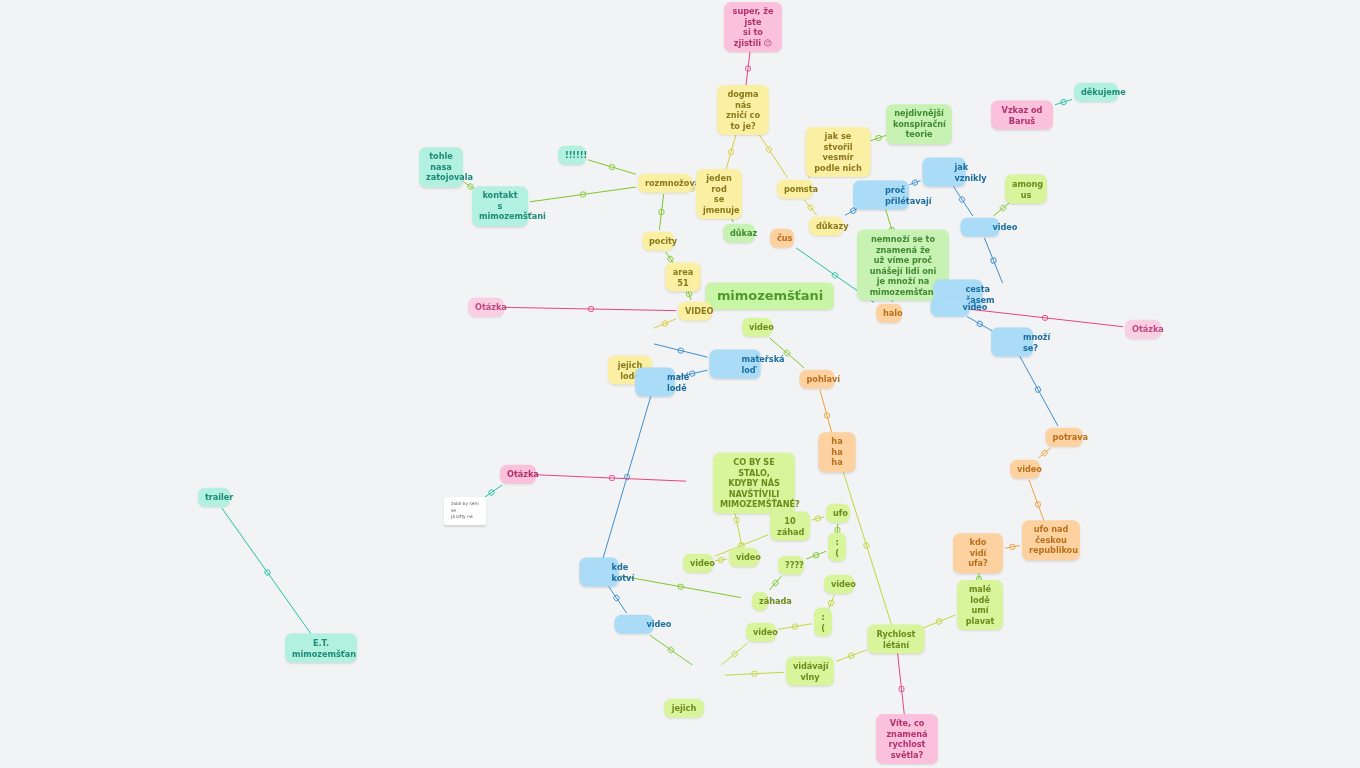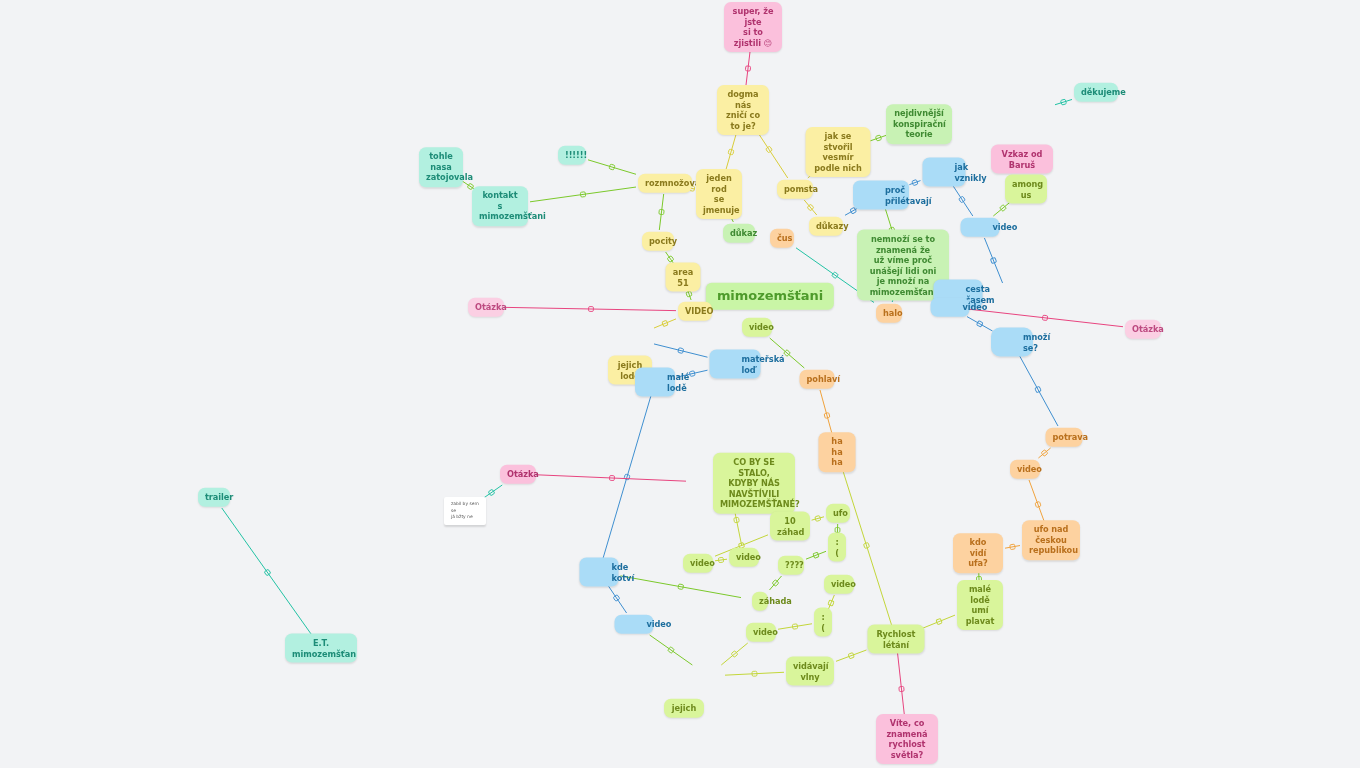--- a/index.html
+++ b/index.html
@@ -283,21 +283,21 @@
     </svg>
   <div id="node-layer">
     <div class="node c-center" id="center-node" style="left:770px;top:296px;">mimozemšťani</div>
   <div class="node c-pink" style="left: 753px; top: 27px; width: 58px;">super, že jste
 si to zjistili 😊</div>
       <div class="node c-yellow" style="left: 743px; top: 110px; width: 52px;">dogma nás
 zničí co to je?</div>
       <div class="node c-green2" style="left: 919px; top: 124px; width: 66px;">nejdivnější
 konspirační teorie</div>
       <div class="node c-teal" style="left: 1096px; top: 92px; width: 44px;">děkujeme</div>
-      <div class="node c-pink" style="left: 1022px; top: 115px; width: 62px; margin-top: 44px;">Vzkaz od Baruš</div>
+      <div class="node c-pink" style="left: 1022px; top: 115px; width: 62px;">Vzkaz od Baruš</div>
       <div class="node c-yellow" style="left: 838px; top: 152px; width: 65px;">jak se stvořil
 vesmír podle nich</div>
       <div class="node c-blue" style="left: 944px; top: 172px; width: 43px;">jak vznikly</div>
       <div class="node c-teal" style="left: 572px; top: 155px; width: 28px;">!!!!!!</div>
       <div class="node c-teal" style="left: 441px; top: 167px; width: 44px;">tohle nasa
 zatojovala</div>
       <div class="node c-yellow" style="left: 795px; top: 189px; width: 36px;">pomsta</div>
       <div class="node c-blue" style="left: 881px; top: 195px; width: 56px;">proč přilétavají</div>
       <div class="node c-green" style="left: 1026px; top: 189px; width: 42px;">among us</div>
       <div class="node c-yellow" style="left: 665px; top: 183px; width: 54px;">rozmnožování</div>
@@ -315,21 +315,21 @@
 je množí na mimozemšťani</div>
       <div class="node c-yellow" style="left: 683px; top: 277px; width: 35px;">area 51</div>
       <div class="node c-blue" style="left: 958px; top: 294px; width: 49px;">cesta časem</div>
       <div class="node c-pink2" style="left: 486px; top: 307px; width: 36px;">Otázka</div>
       <div class="node c-yellow" style="left: 695px; top: 311px; width: 34px;">VIDEO</div>
       <div class="node c-orange" style="left: 889px; top: 313px; width: 26px;">halo</div>
       <div class="node c-blue" style="left: 950px; top: 307px; width: 30px;">video</div>
       <div class="node c-pink2" style="left: 1143px; top: 329px; width: 36px;">Otázka</div>
       <div class="node c-green" style="left: 757px; top: 327px; width: 30px;">video</div>
       <div class="node c-yellow" style="left: 630px; top: 338px; width: 44px; margin-top: 32px;">jejich lodě</div>
-      <div class="node c-blue" style="left: 1012px; top: 342px; width: 42px; border-radius: 9px;">množí se?</div>
+      <div class="node c-blue" style="left: 1012px; top: 342px; width: 42px;">množí se?</div>
       <div class="node c-blue" style="left: 735px; top: 364px; width: 51px;">mateřská loď</div>
       <div class="node c-orange" style="left: 817px; top: 379px; width: 35px;">pohlaví</div>
       <div class="node c-blue" style="left: 655px; top: 382px; width: 40px;">malé lodě</div>
       <div class="node c-orange" style="left: 1064px; top: 437px; width: 37px;">potrava</div>
       <div class="node c-orange" style="left: 837px; top: 452px; width: 37px;">ha ha ha</div>
       <div class="node c-orange" style="left: 1025px; top: 469px; width: 30px;">video</div>
       <div class="node c-pink" style="left: 518px; top: 474px; width: 36px;">Otázka</div>
       <div class="node c-green" style="left: 754px; top: 483px; width: 82px;">CO BY SE STALO,
 KDYBY NÁS NAVŠTÍVILI
 MIMOZEMŠŤANÉ?</div>

